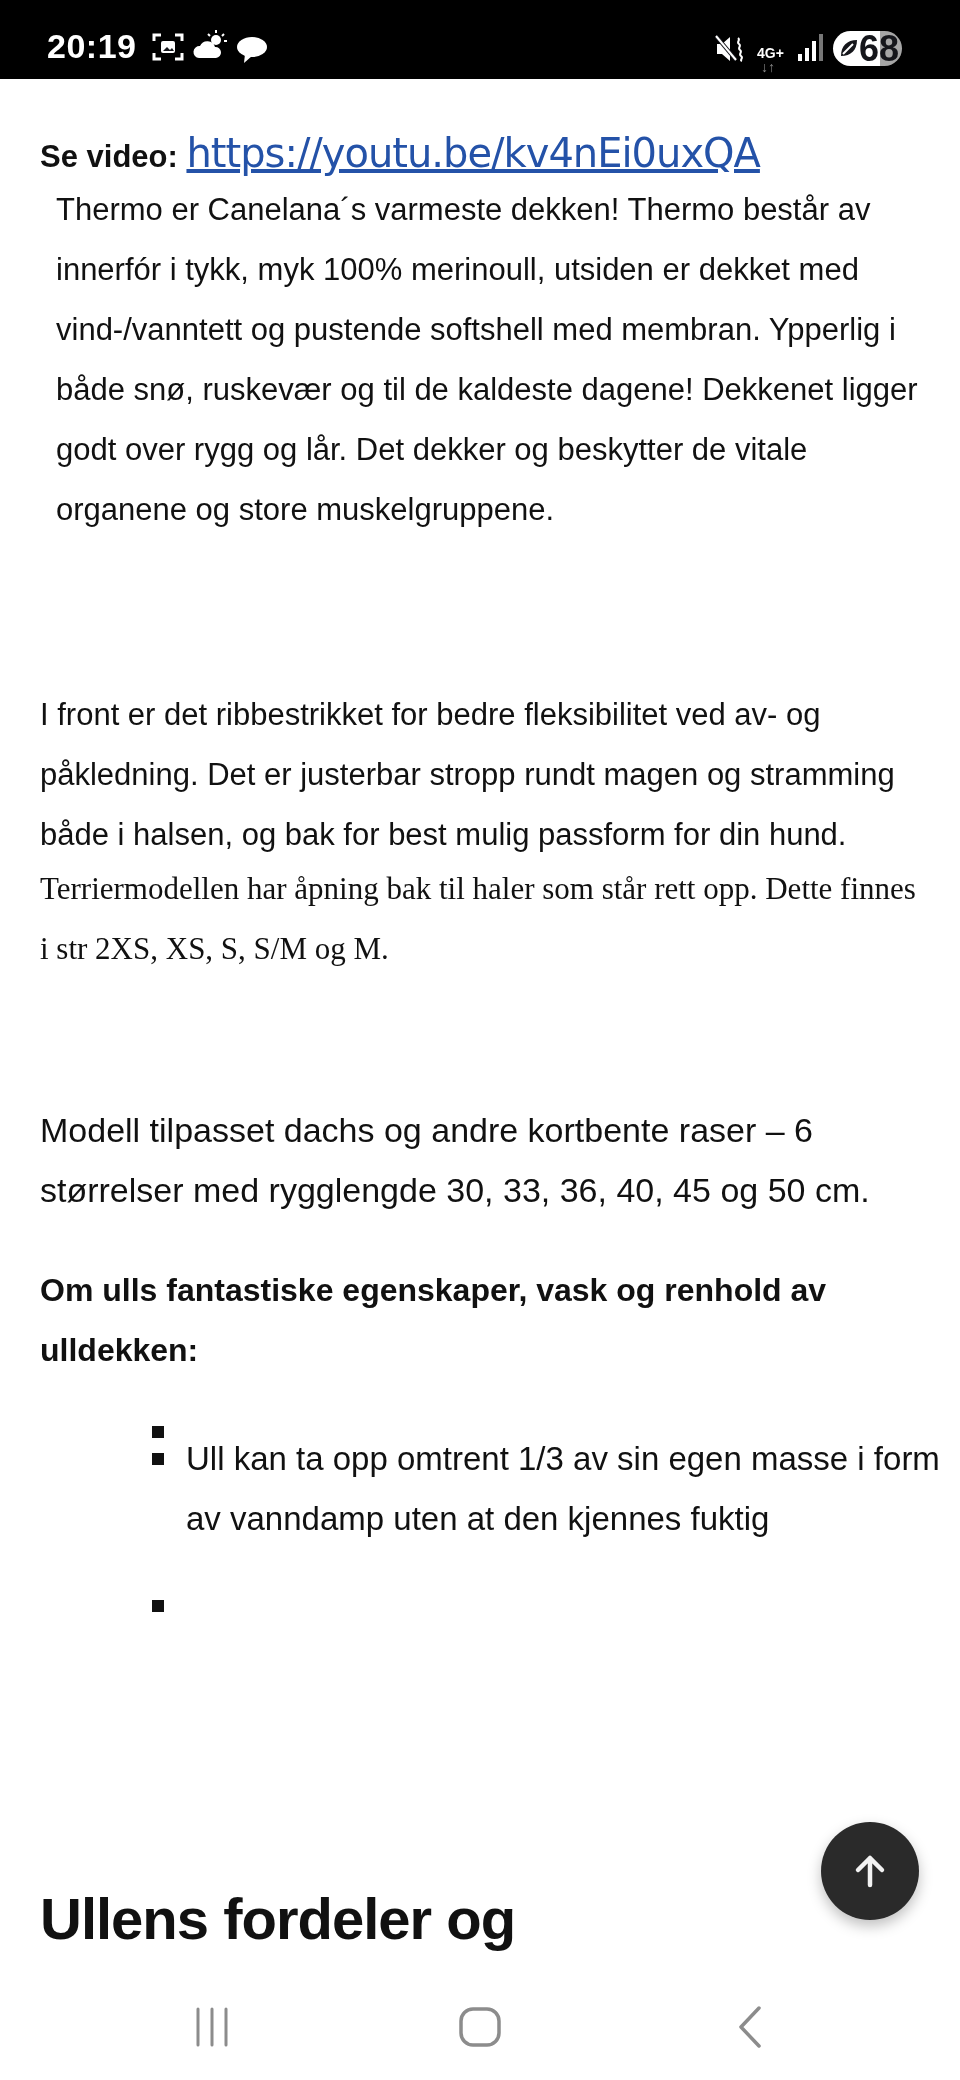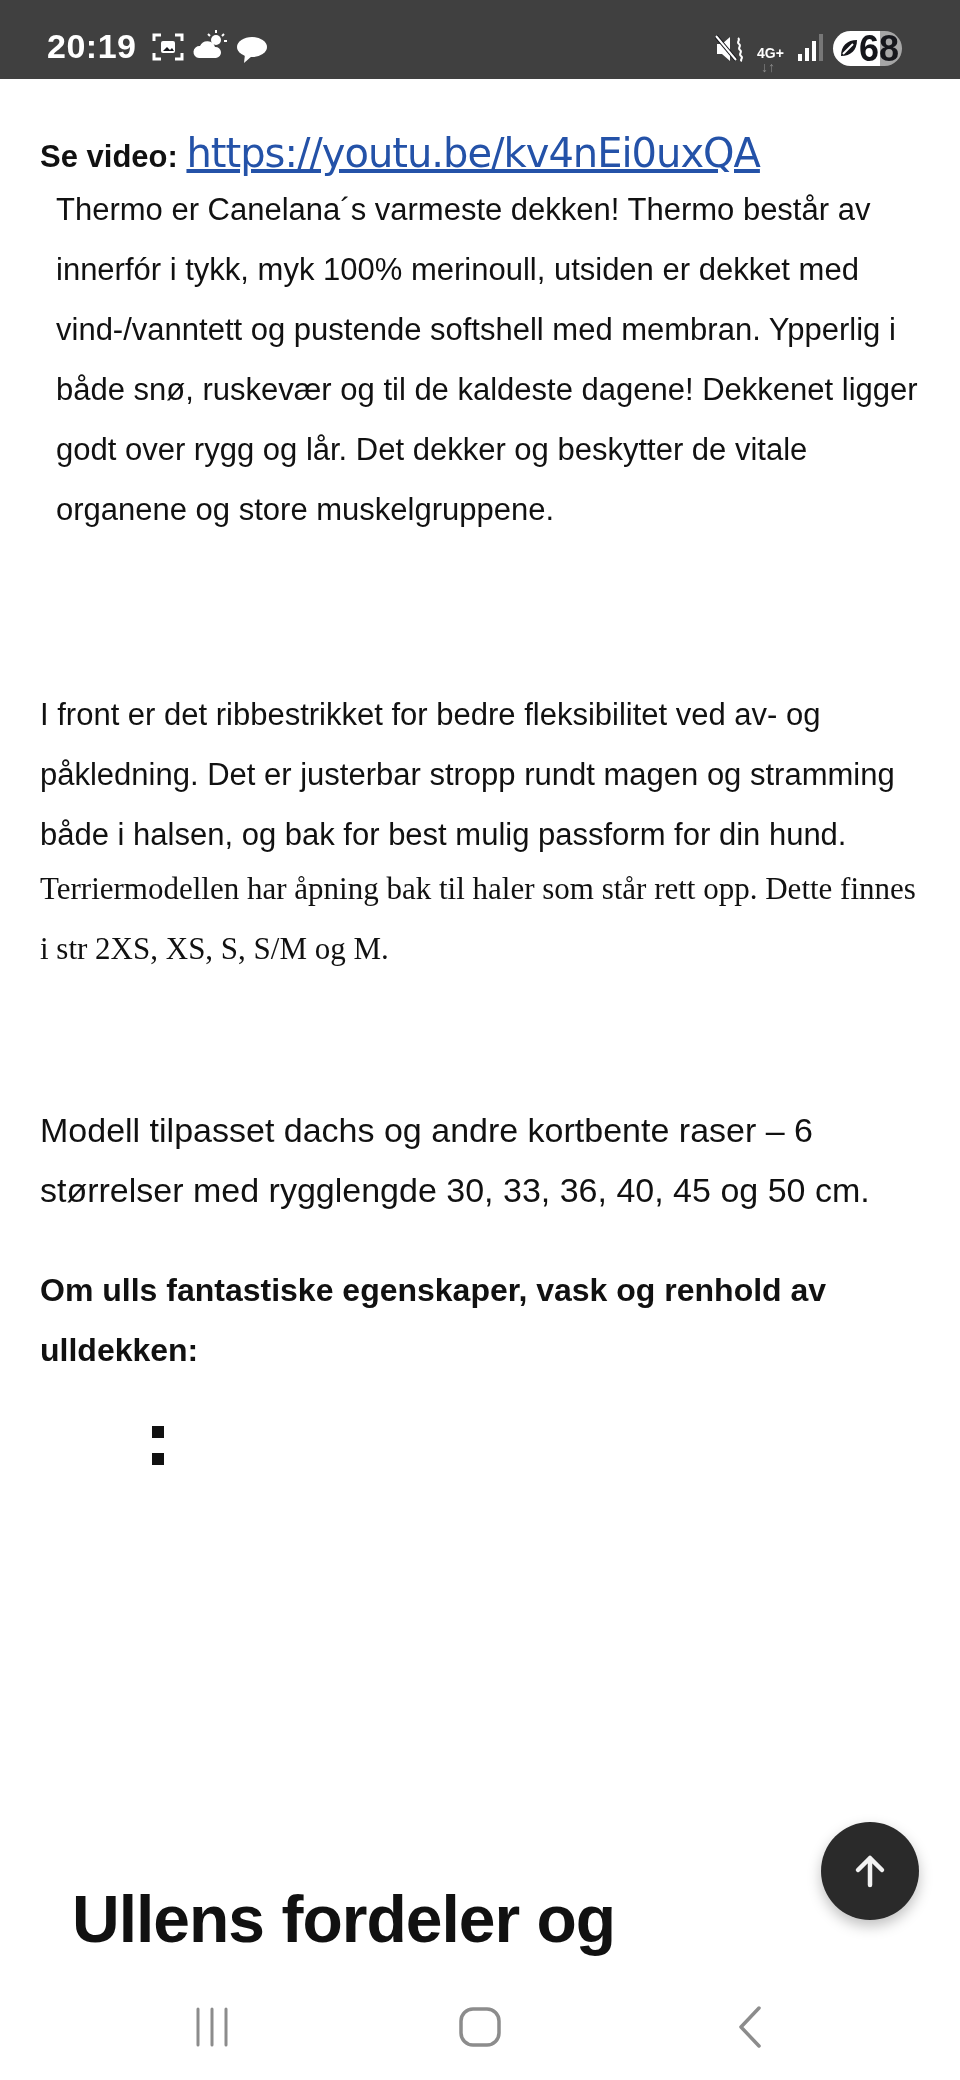--- a/index.html
+++ b/index.html
@@ -1,20 +1,20 @@
 <!DOCTYPE html>
 <html><head>
 <meta charset="utf-8">
 <style>
   * { box-sizing: border-box; margin: 0; padding: 0; }
   html, body { width: 960px; height: 2080px; overflow: hidden; background: #ffffff; }
   body { position: relative; font-family: "Liberation Sans", sans-serif; color: #111111; }
 
   
-  .status-bar { position: absolute; top: 0; left: 0; width: 960px; height: 79px; background: #404040; color: #ffffff; }
+  .status-bar { position: absolute; top: 0; left: 0; width: 960px; height: 79px; background: #000000; color: #ffffff; }
   .status-time { position: absolute; left: 47px; top: 27px; font-size: 34px; font-weight: bold; letter-spacing: 0.5px; }
   .sb-icon { position: absolute; top: 32px; }
   .sb-screenshot { left: 152px; width: 32px; height: 30px; }
   .sb-weather { left: 193px; top: 30px; width: 34px; height: 32px; }
   .sb-chat { left: 236px; top: 35px; width: 32px; height: 30px; }
   .sb-mute { left: 715px; top: 34px; width: 30px; height: 30px; }
   .sb-net { position: absolute; left: 757px; top: 46px; width: 36px; height: 32px; font-size: 14px; font-weight: bold; line-height: 14px; }
   .sb-net .arrows { color: #8a8a8a; font-size: 14px; display: block; margin-left: 4px; }
   .sb-signal { left: 798px; top: 34px; width: 26px; height: 28px; }
   .battery { position: absolute; left: 833px; top: 31px; width: 69px; height: 35px; border-radius: 18px; background: linear-gradient(90deg, #ffffff 0%, #ffffff 68%, #a6a6a6 68%, #a6a6a6 100%); color: #15161b; font-weight: bold; font-size: 36px; line-height: 35px; padding-left: 26px; }
@@ -29,21 +29,21 @@
   .para1 { position: absolute; top: 101px; left: 16px; width: 890px; }
   .para2 { position: absolute; top: 606px; left: 0; width: 890px; }
   .para3 { position: absolute; top: 780px; left: 0; width: 890px; font-family: Liberation Serif, serif; }
   .para4 { position: absolute; top: 1021px; left: 0; width: 890px; font-size: 34px; }
   .para5 { position: absolute; top: 1181px; left: 0; width: 890px; font-size: 32px; font-weight: bold; }
 
   .wool-list { position: absolute; top: 1323px; left: 146px; width: 780px; list-style: none; }
   .wool-list li { position: relative; font-size: 33px; line-height: 60px; padding-left: 0; margin-bottom: 27px; }
   .wool-list li .bullet { position: absolute; left: -34px; top: 24px; width: 12px; height: 12px; background: #111111; }
 
-  .section-heading { position: absolute; top: 1790px; left: 0; font-size: 66px; font-weight: bold; line-height: 100px; letter-spacing: -1px; height: 100px; overflow: hidden; margin-left: 32px; }
+  .section-heading { position: absolute; top: 1790px; left: 0; font-size: 58px; font-weight: bold; line-height: 100px; letter-spacing: -1px; height: 100px; overflow: hidden; }
 
   
   .back-to-top { position: absolute; left: 821px; top: 1822px; width: 98px; height: 98px; border-radius: 50%; background: #2a2a2a; box-shadow: 0 6px 14px rgba(0,0,0,0.25); display: flex; align-items: center; justify-content: center; }
 
   
   .nav-bar { position: absolute; left: 0; top: 1964px; width: 960px; height: 116px; background: #ffffff; }
   .nav-btn { position: absolute; top: 38px; width: 60px; height: 50px; display: flex; align-items: center; justify-content: center; }
   .nav-recent { left: 182px; }
   .nav-home { left: 450px; }
   .nav-back { left: 720px; }
@@ -110,20 +110,21 @@
   <p class="p para3">Terriermodellen har åpning bak til haler som står rett opp. Dette finnes i str 2XS, XS, S, S/M og M.</p>
   <p class="p para4">Modell tilpasset dachs og andre kortbente raser – 6 størrelser med rygglengde 30, 33, 36, 40, 45 og 50 cm.</p>
   <p class="p para5">Om ulls fantastiske egenskaper, vask og renhold av ulldekken:</p>
 
   <ul class="wool-list">
     <li>
       <span class="bullet"></span>
     </li>
     <li>
       <span class="bullet"></span>
+      <span>Ull kan ta opp omtrent 1/3 av sin egen masse i form av vanndamp uten at den kjennes fuktig</span>
     </li>
     <li>
       <span class="bullet"></span>
     </li>
   </ul>
 
   <h2 class="section-heading">Ullens fordeler og</h2>
 </div>
 
 <div class="back-to-top">

